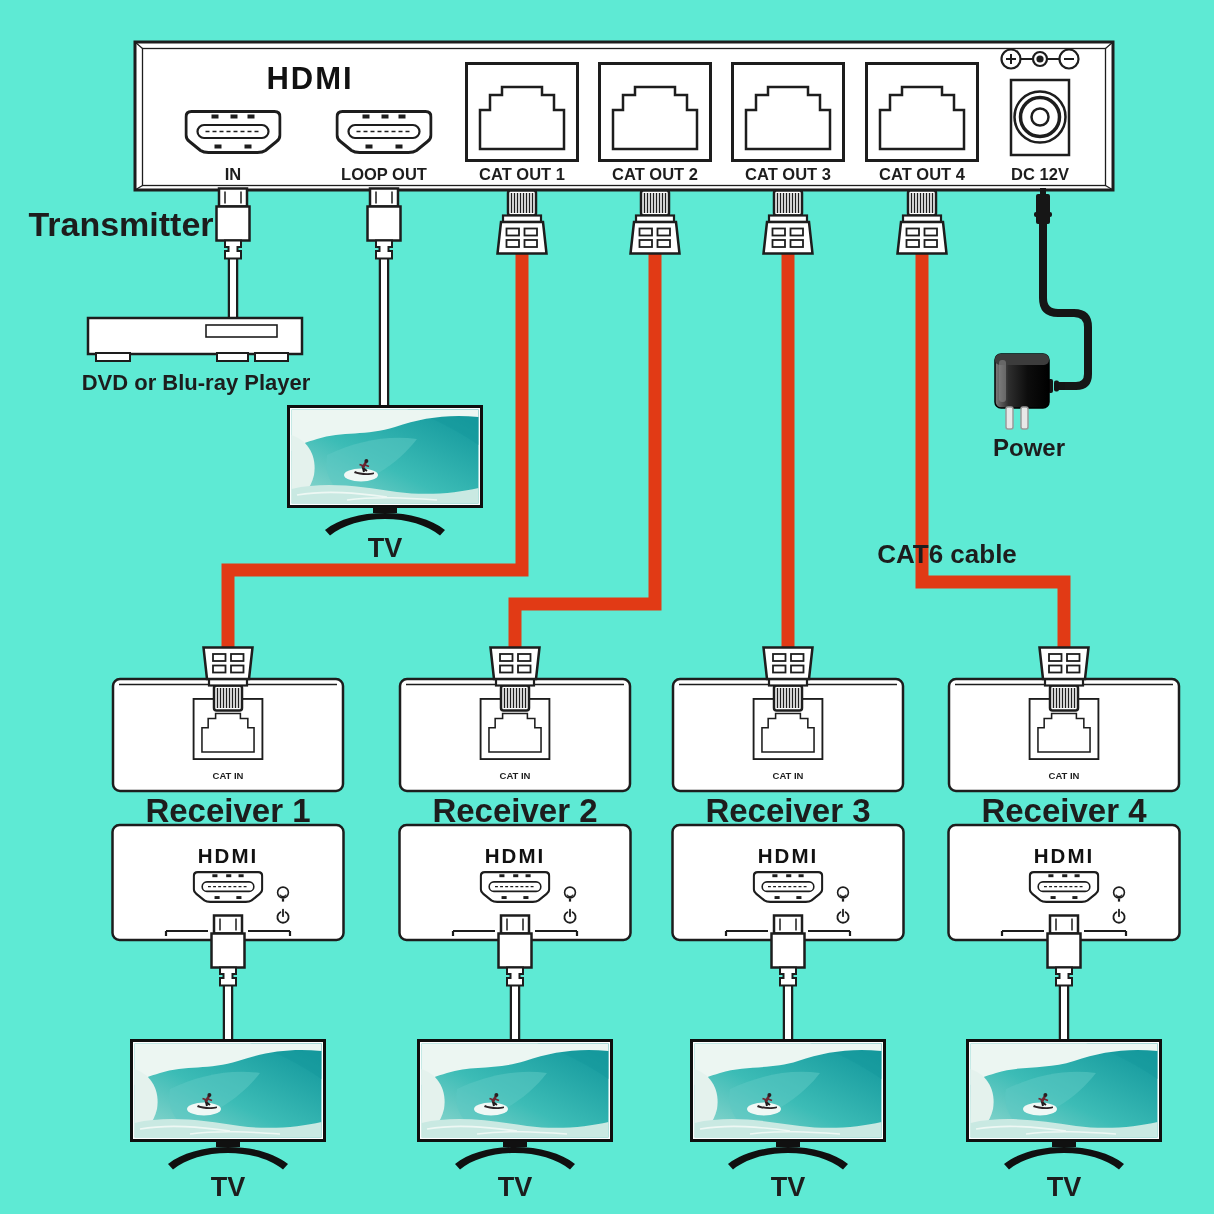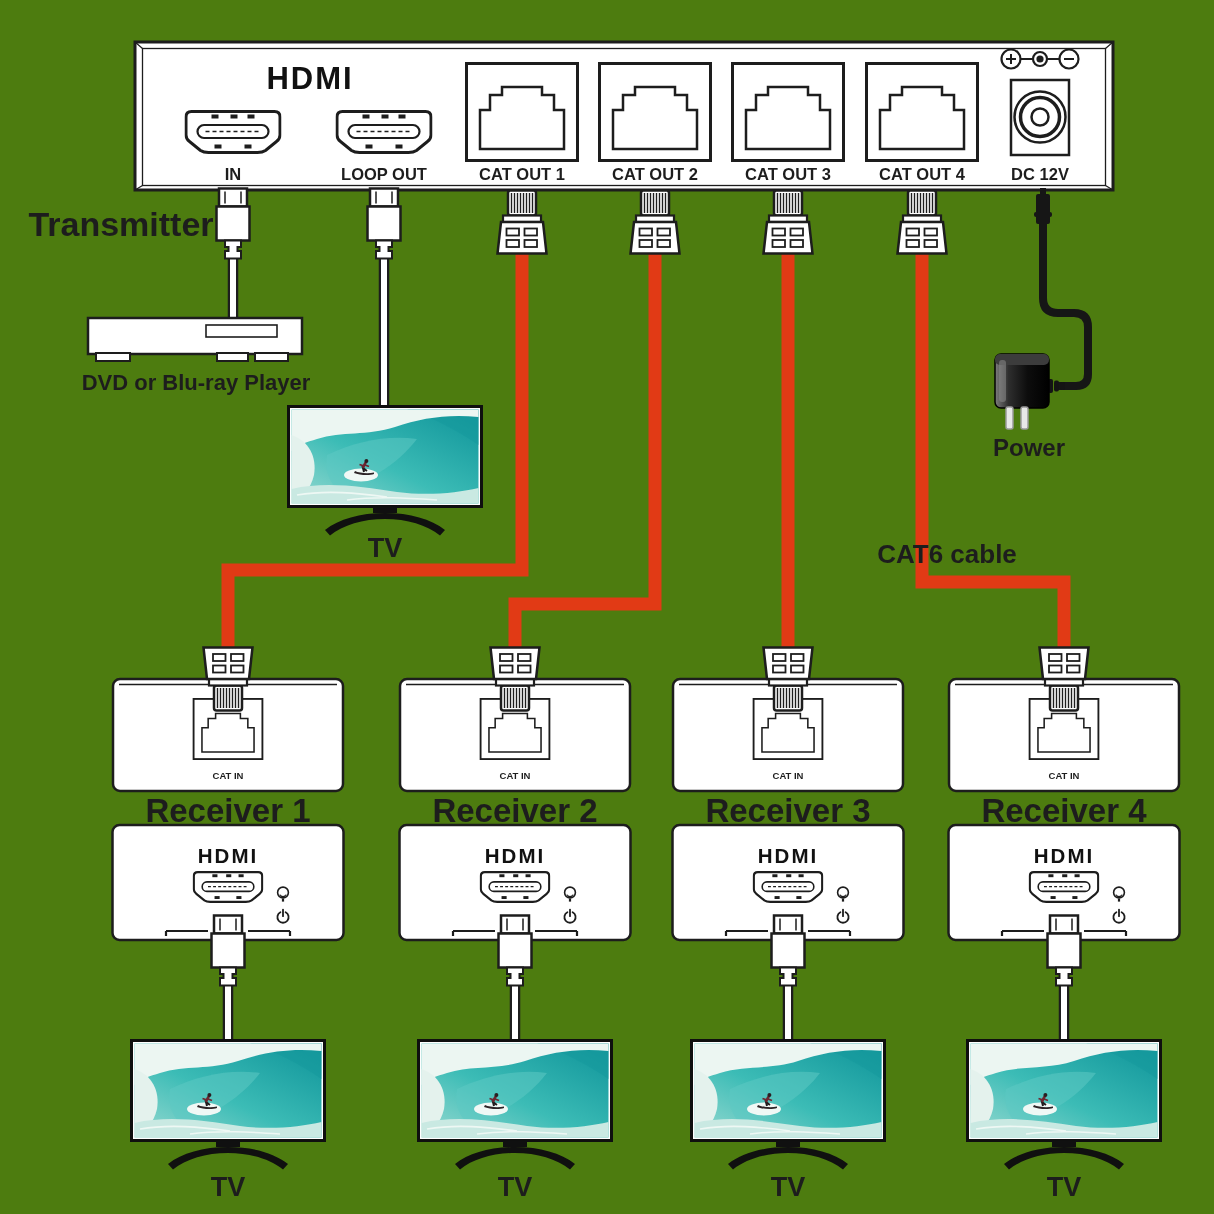--- a/index.html
+++ b/index.html
@@ -1,16 +1,16 @@
 <!DOCTYPE html>
 <html><head>
 <meta charset="utf-8">
 <style>
   html,body{margin:0;padding:0;background:#fff;}
-  #stage{position:relative;width:1214px;height:1214px;background:#4d7c0f;overflow:hidden;}
+  #stage{position:relative;width:1214px;height:1214px;background:#5eead4;overflow:hidden;}
   svg{display:block;}
   
   .ol{fill:#ffffff;stroke:#1d1d1d;}
   .nf{fill:none;stroke:#1d1d1d;}
   .fl{fill:#1d1d1d;stroke:none;}
   .lbl{font-family:"Liberation Sans",sans-serif;font-weight:bold;fill:#1d1d1d;text-anchor:middle;}
   .logo{font-family:"Liberation Sans",sans-serif;font-weight:bold;fill:#111;text-anchor:middle;letter-spacing:2px;}
   .redcable{fill:none;stroke:#e13a15;stroke-width:13;stroke-linejoin:miter;}
   .blackcable{fill:none;stroke:#161616;}
   .wcable-o{fill:none;stroke:#1d1d1d;stroke-width:10.5;}

